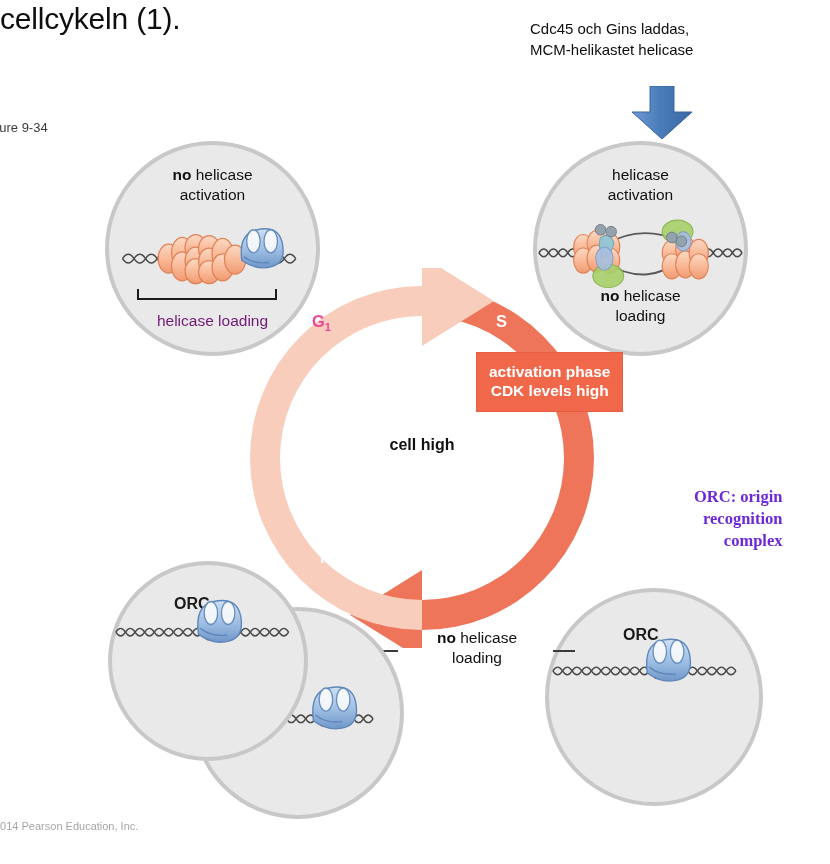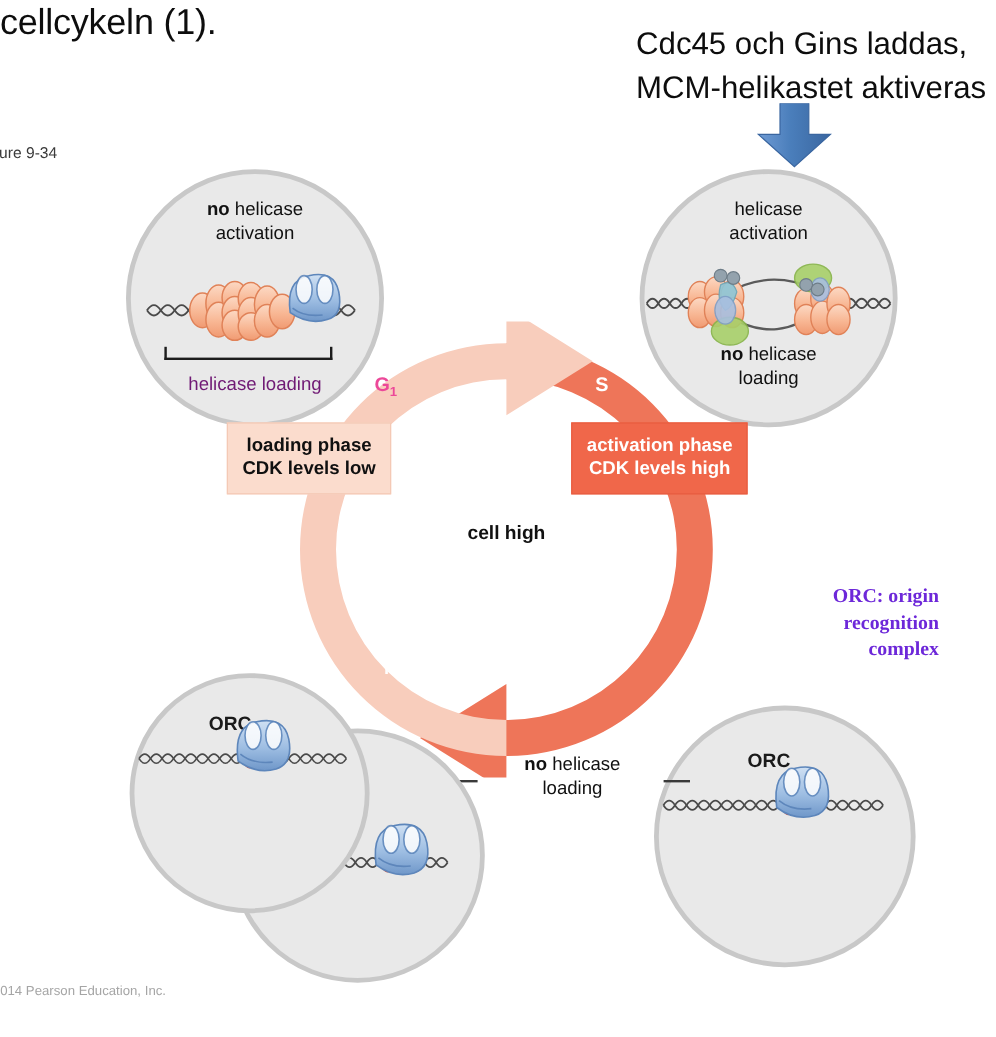--- a/index.html
+++ b/index.html
@@ -25,21 +25,21 @@
   }
   .copyright {
     position: absolute; left: -6px; top: 820px;
     font-size: 11px; color: #8c8c8c; white-space: nowrap;
     opacity: .78;
   }
 
   
   .annotation {
     position: absolute; left: 530px; top: 18px;
-    width: 300px; font-size: 26px; color: #0d0d0d;
+    width: 300px; font-size: 15px; color: #0d0d0d;
     line-height: 1.42; text-align: left;
   }
   .annotation-arrow {
     position: absolute; left: 626px; top: 86px;
     width: 72px; height: 54px;
   }
 
   
   .cell {
     position: absolute; border-radius: 50%;
@@ -127,21 +127,21 @@
 </head>
 <body>
 
 <div id="stage">
 
   <div class="slide-title">cellcykeln (1).</div>
   <div class="figure-caption">gure 9-34</div>
 
   <div class="annotation">
     <div>Cdc45 och Gins laddas,</div>
-    <div>MCM-helikastet aktiveras</div>
+    <div>MCM-helikastet helicase</div>
   </div>
   <svg class="annotation-arrow" viewBox="0 0 72 54">
     <defs>
       <linearGradient id="blueGrad" x1="0" y1="0" x2="1" y2="0">
         <stop offset="0%" stop-color="#6f9bd4"></stop>
         <stop offset="45%" stop-color="#4a7ebb"></stop>
         <stop offset="100%" stop-color="#3a66a0"></stop>
       </linearGradient>
     </defs>
     <polygon points="24,0 48,0 48,26 66,26 36,53 6,26 24,26" fill="url(#blueGrad)" stroke="#3a66a0" stroke-width="1"></polygon>
@@ -366,24 +366,20 @@
       <span>S</span>
     </div>
     <div class="phase-letter" id="phase-g2">
       <span>G</span><sub>2</sub>
     </div>
     <div class="phase-letter" id="phase-m">
       <span>M</span>
     </div>
   </div>
 
-  <div class="phase-box" id="box-loading">
-    <div>loading phase</div>
-    <div>CDK levels low</div>
-  </div>
   <div class="phase-box" id="box-activation">
     <div>activation phase</div>
     <div>CDK levels high</div>
   </div>
 
   <div id="orc-legend">
     <div>ORC: origin</div>
     <div>recognition</div>
     <div>complex</div>
   </div>

